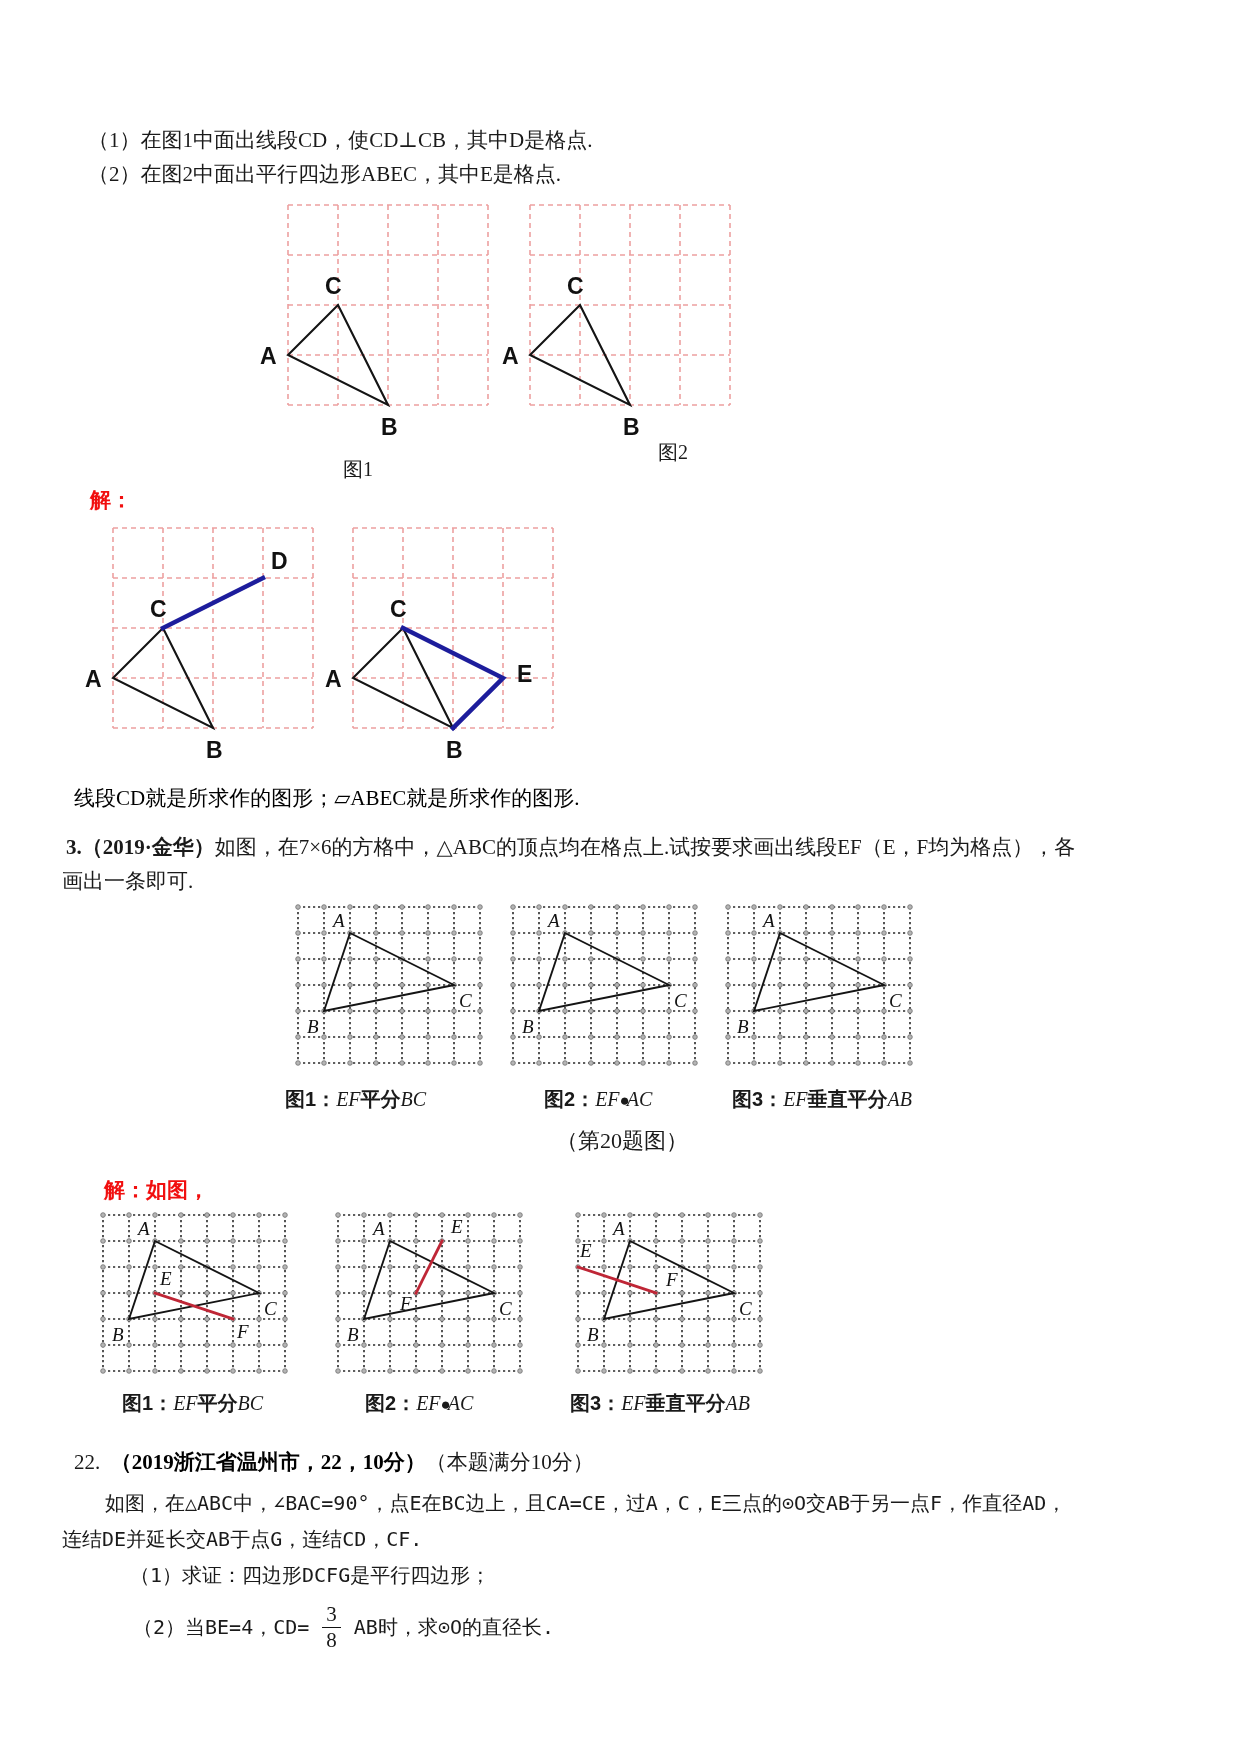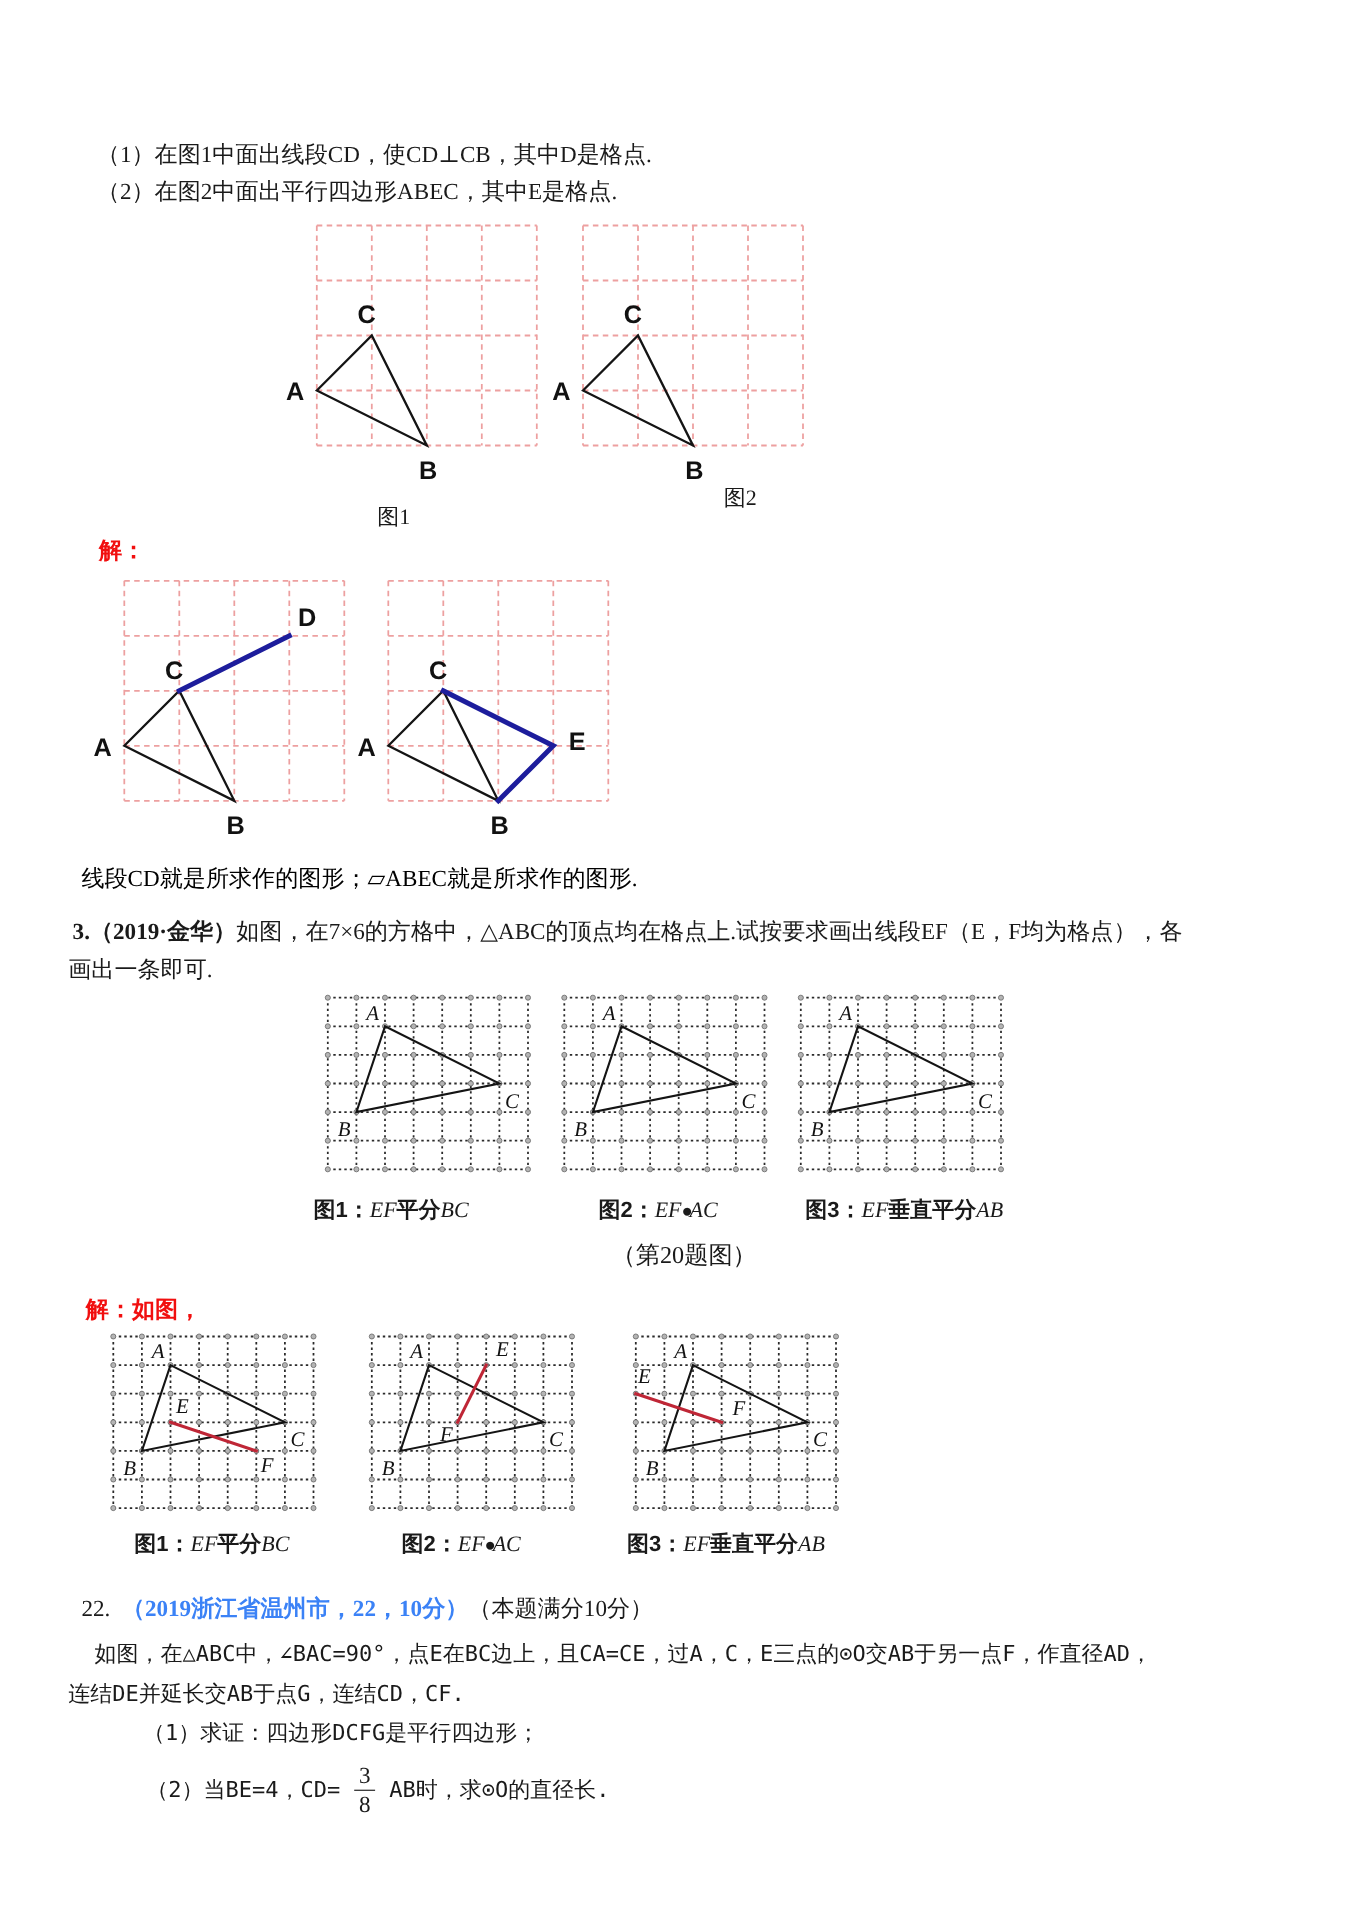--- a/index.html
+++ b/index.html
@@ -3,21 +3,21 @@
 <meta charset="utf-8">
 <style>
   html,body{margin:0;padding:0;background:#ffffff;}
   #page{position:relative;width:1241px;height:1755px;background:#ffffff;overflow:hidden;
         font-family:"Liberation Serif","DejaVu Serif",serif;color:#1a1a1a;}
   .abs{position:absolute;white-space:nowrap;}
   .t21{font-size:21px;}
   .bold{font-weight:bold;}
   .red{color:#000000;}
   .solve{color:#f10f0f;font-weight:bold;font-size:21px;}
-  .purple{color:#3b82f6;font-weight:bold;}
+  .purple{color:#000000;font-weight:bold;}
   .mono{font-family:"DejaVu Sans Mono","Liberation Mono",monospace;font-size:20px;}
   .cap{font-size:20px;font-weight:bold;font-family:"Liberation Sans","DejaVu Sans",sans-serif;}
   .cap i{font-family:"Liberation Serif","DejaVu Serif",serif;font-weight:normal;font-style:italic;}
   .cap .blob{font-size:17px;letter-spacing:-3px;}
   .figlabel{font-size:20px;}
   .cap20{font-size:22px;}
   .frac{display:inline-flex;flex-direction:column;align-items:center;vertical-align:middle;
         line-height:1;font-family:"Liberation Serif",serif;font-size:21px;margin:0 2px;}
   .frac .fn{border-bottom:1.6px solid #111;padding:0 4px 2px 4px;}
   .frac .fd{padding-top:2px;}
@@ -41,28 +41,28 @@
   <div class="abs t21 red" style="left:74px;top:784px;">线段CD就是所求作的图形；▱ABEC就是所求作的图形.</div>
 
   <div class="abs t21" style="left:66px;top:833px;"><span class="bold">3.（2019·金华）</span><span>如图，在7×6的方格中，△ABC的顶点均在格点上.试按要求画出线段EF（E，F均为格点），各</span></div>
   <div class="abs t21" style="left:62px;top:867px;">画出一条即可.</div>
 
   <div class="abs cap" style="left:285px;top:1086px;"><span>图1：</span><i>EF</i><span>平分</span><i>BC</i></div>
   <div class="abs cap" style="left:544px;top:1086px;"><span>图2：</span><i>EF</i><span class="blob">●</span><i>AC</i></div>
   <div class="abs cap" style="left:732px;top:1086px;"><span>图3：</span><i>EF</i><span>垂直平分</span><i>AB</i></div>
 
   <div class="abs cap20" style="left:556px;top:1126px;">（第20题图）</div>
-  <div class="abs solve" style="left:78px;top:1176px;">解：如图，</div>
+  <div class="abs solve" style="left:104px;top:1176px;">解：如图，</div>
 
   <div class="abs cap" style="left:122px;top:1390px;"><span>图1：</span><i>EF</i><span>平分</span><i>BC</i></div>
   <div class="abs cap" style="left:365px;top:1390px;"><span>图2：</span><i>EF</i><span class="blob">●</span><i>AC</i></div>
   <div class="abs cap" style="left:570px;top:1390px;"><span>图3：</span><i>EF</i><span>垂直平分</span><i>AB</i></div>
 
   <div class="abs t21" style="left:74px;top:1448px;"><span>22.</span>&nbsp;&nbsp;<span class="purple">（2019浙江省温州市，22，10分）</span><span>（本题满分10分）</span></div>
-  <div class="abs mono" style="left:86px;top:1490px;">如图，在△ABC中，∠BAC=90°，点E在BC边上，且CA=CE，过A，C，E三点的⊙O交AB于另一点F，作直径AD，</div>
+  <div class="abs mono" style="left:105px;top:1490px;">如图，在△ABC中，∠BAC=90°，点E在BC边上，且CA=CE，过A，C，E三点的⊙O交AB于另一点F，作直径AD，</div>
   <div class="abs mono" style="left:62px;top:1526px;">连结DE并延长交AB于点G，连结CD，CF.</div>
   <div class="abs mono" style="left:130px;top:1562px;">（1）求证：四边形DCFG是平行四边形；</div>
   <div class="abs mono itemline" style="left:133px;top:1592px;gap:11px;">
       <span>（2）当BE=4，CD=</span>
       <span class="frac">
         <span class="fn">3</span>
         <span class="fd">8</span>
       </span>
       <span>AB时，求⊙O的直径长.</span>
     </div>

